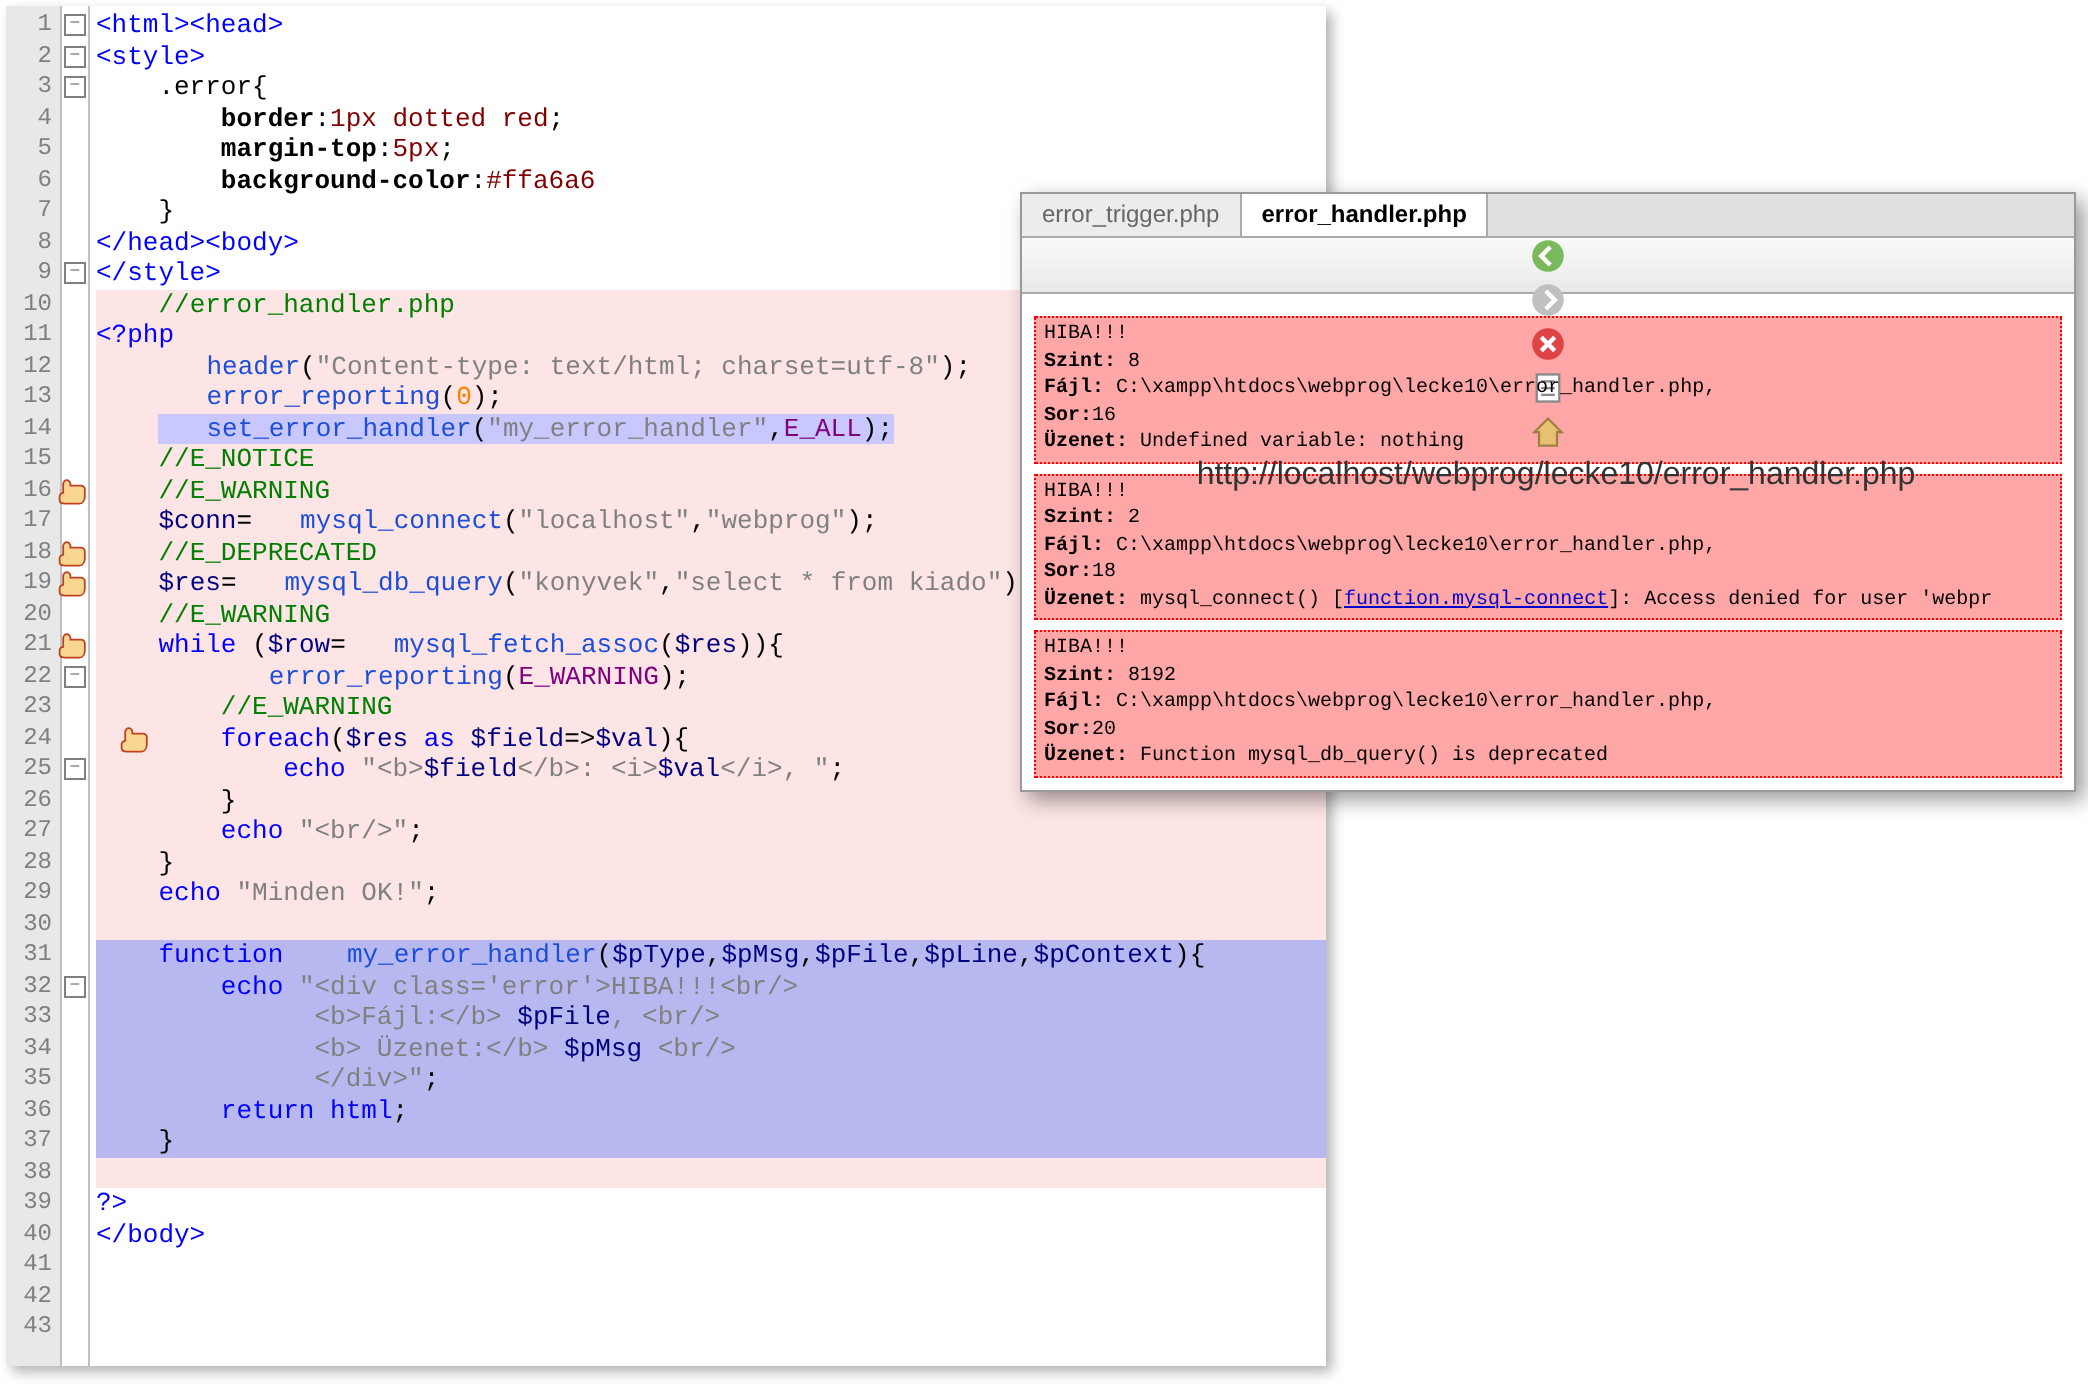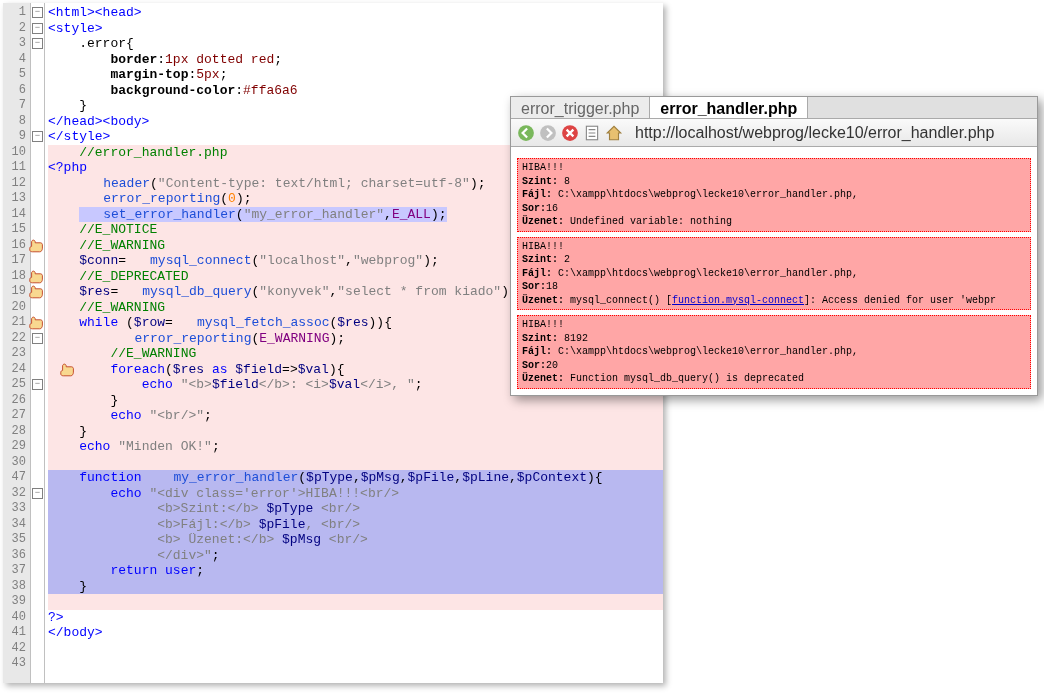--- a/index.html
+++ b/index.html
@@ -96,39 +96,40 @@
   box-shadow: 4px 4px 10px rgba(0,0,0,0.4);
   border: 1px solid #999;
   font-family: "Times New Roman", serif;
 }
 .tabs {
   display: flex;
   background: #e0e0e0;
   border-bottom: 1px solid #aaa;
   height: 22px;
   font-family: Arial, sans-serif;
-  font-size: 16px;
+  font-size: 12px;
 }
 .tab {
   padding: 3px 10px;
   border-right: 1px solid #aaa;
   color: #666;
   background: #ececec;
 }
 .tab.active { background: #fff; color: #000; font-weight: bold; }
 .toolbar {
   display: flex;
   align-items: center;
   height: 28px;
   background: linear-gradient(#fafafa,#e8e8e8);
   border-bottom: 1px solid #aaa;
   padding: 0 6px;
   gap: 4px;
   font-family: Arial, sans-serif;
   font-size: 16px;
+  flex-direction: column;
 }
 .tb-btn { width: 18px; height: 18px; display: flex; align-items: center; justify-content: center; }
 .url { flex: 1; padding-left: 8px; color: #333; }
 .page {
   padding: 6px;
   background: #fff;
   font-size: 10px;
   font-family: Liberation Mono, monospace;
 }
 .errorbox {
@@ -168,21 +169,21 @@
       <div class="ln">21</div>
       <div class="ln">22</div>
       <div class="ln">23</div>
       <div class="ln">24</div>
       <div class="ln">25</div>
       <div class="ln">26</div>
       <div class="ln">27</div>
       <div class="ln">28</div>
       <div class="ln">29</div>
       <div class="ln">30</div>
-      <div class="ln">47</div>
+      <div class="ln">31</div>
       <div class="ln">32</div>
       <div class="ln">33</div>
       <div class="ln">34</div>
       <div class="ln">35</div>
       <div class="ln">36</div>
       <div class="ln">37</div>
       <div class="ln">38</div>
       <div class="ln">39</div>
       <div class="ln">40</div>
       <div class="ln">41</div>
@@ -239,25 +240,24 @@
       <div class="cl hl-red">        <span class="comment">//E_WARNING</span></div>
       <div class="cl hl-red">        <span class="keyword">foreach</span>(<span class="var">$res</span> <span class="keyword">as</span> <span class="var">$field</span>=&gt;<span class="var">$val</span>){</div>
       <div class="cl hl-red">            <span class="keyword">echo</span> <span class="string">"&lt;b&gt;</span><span class="var">$field</span><span class="string">&lt;/b&gt;: &lt;i&gt;</span><span class="var">$val</span><span class="string">&lt;/i&gt;, "</span>;</div>
       <div class="cl hl-red">        }</div>
       <div class="cl hl-red">        <span class="keyword">echo</span> <span class="string">"&lt;br/&gt;"</span>;</div>
       <div class="cl hl-red">    }</div>
       <div class="cl hl-red">    <span class="keyword">echo</span> <span class="string">"Minden OK!"</span>;</div>
       <div class="cl hl-red"></div>
       <div class="cl hl-blue">    <span class="keyword">function</span> <span class="func">my_error_handler</span>(<span class="var">$pType</span>,<span class="var">$pMsg</span>,<span class="var">$pFile</span>,<span class="var">$pLine</span>,<span class="var">$pContext</span>){</div>
       <div class="cl hl-blue">        <span class="keyword">echo</span> <span class="string">"&lt;div class='error'&gt;HIBA!!!&lt;br/&gt;</span></div>
-      <div class="cl hl-blue">              <span class="string">&lt;b&gt;Szint:&lt;/b&gt; </span><span class="var">$pType</span><span class="string"> &lt;br/&gt;</span></div>
       <div class="cl hl-blue">              <span class="string">&lt;b&gt;Fájl:&lt;/b&gt; </span><span class="var">$pFile</span><span class="string">, &lt;br/&gt;</span></div>
       <div class="cl hl-blue">              <span class="string">&lt;b&gt; Üzenet:&lt;/b&gt; </span><span class="var">$pMsg</span><span class="string"> &lt;br/&gt;</span></div>
       <div class="cl hl-blue">              <span class="string">&lt;/div&gt;"</span>;</div>
-      <div class="cl hl-blue">        <span class="keyword">return</span> <span class="keyword">user</span>;</div>
+      <div class="cl hl-blue">        <span class="keyword">return</span> <span class="keyword">html</span>;</div>
       <div class="cl hl-blue">    }</div>
       <div class="cl hl-red"></div>
       <div class="cl"><span class="keyword">?&gt;</span></div>
       <div class="cl"><span class="tag">&lt;/body&gt;</span></div>
     </div>
 </div>
 
 <div class="browser">
   <div class="tabs" id="btabs">
       <div class="tab">error_trigger.php</div>

